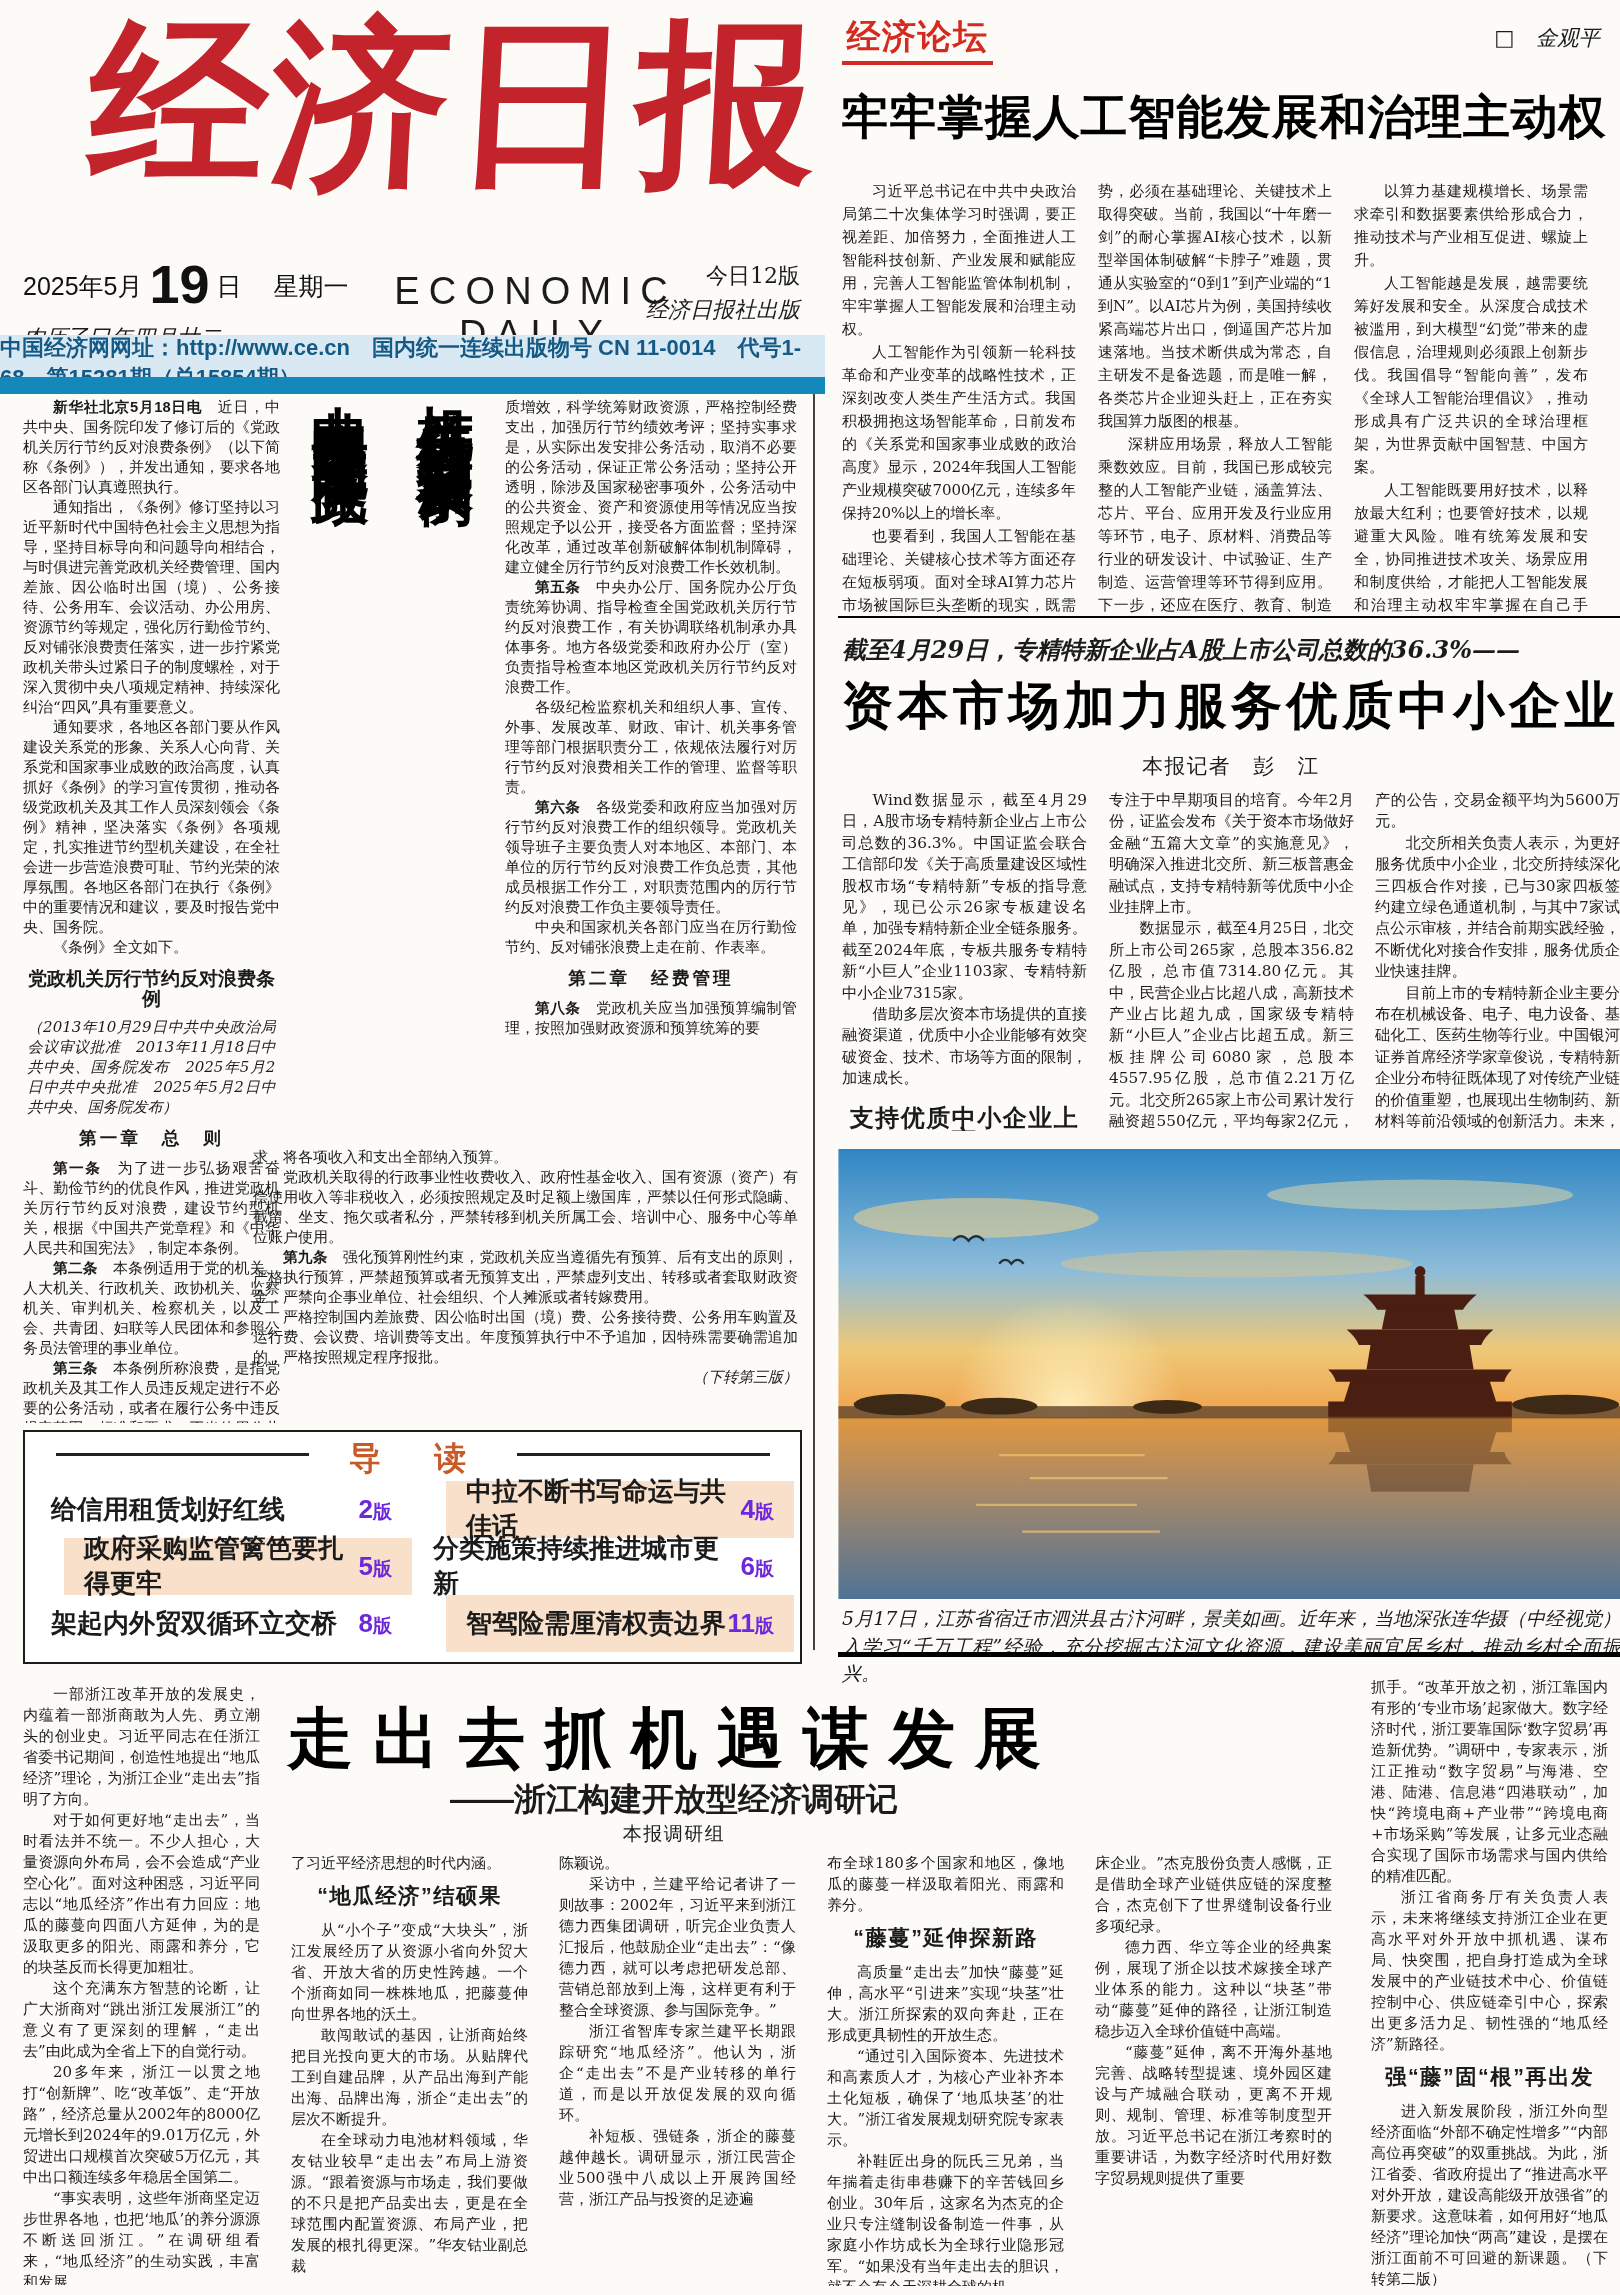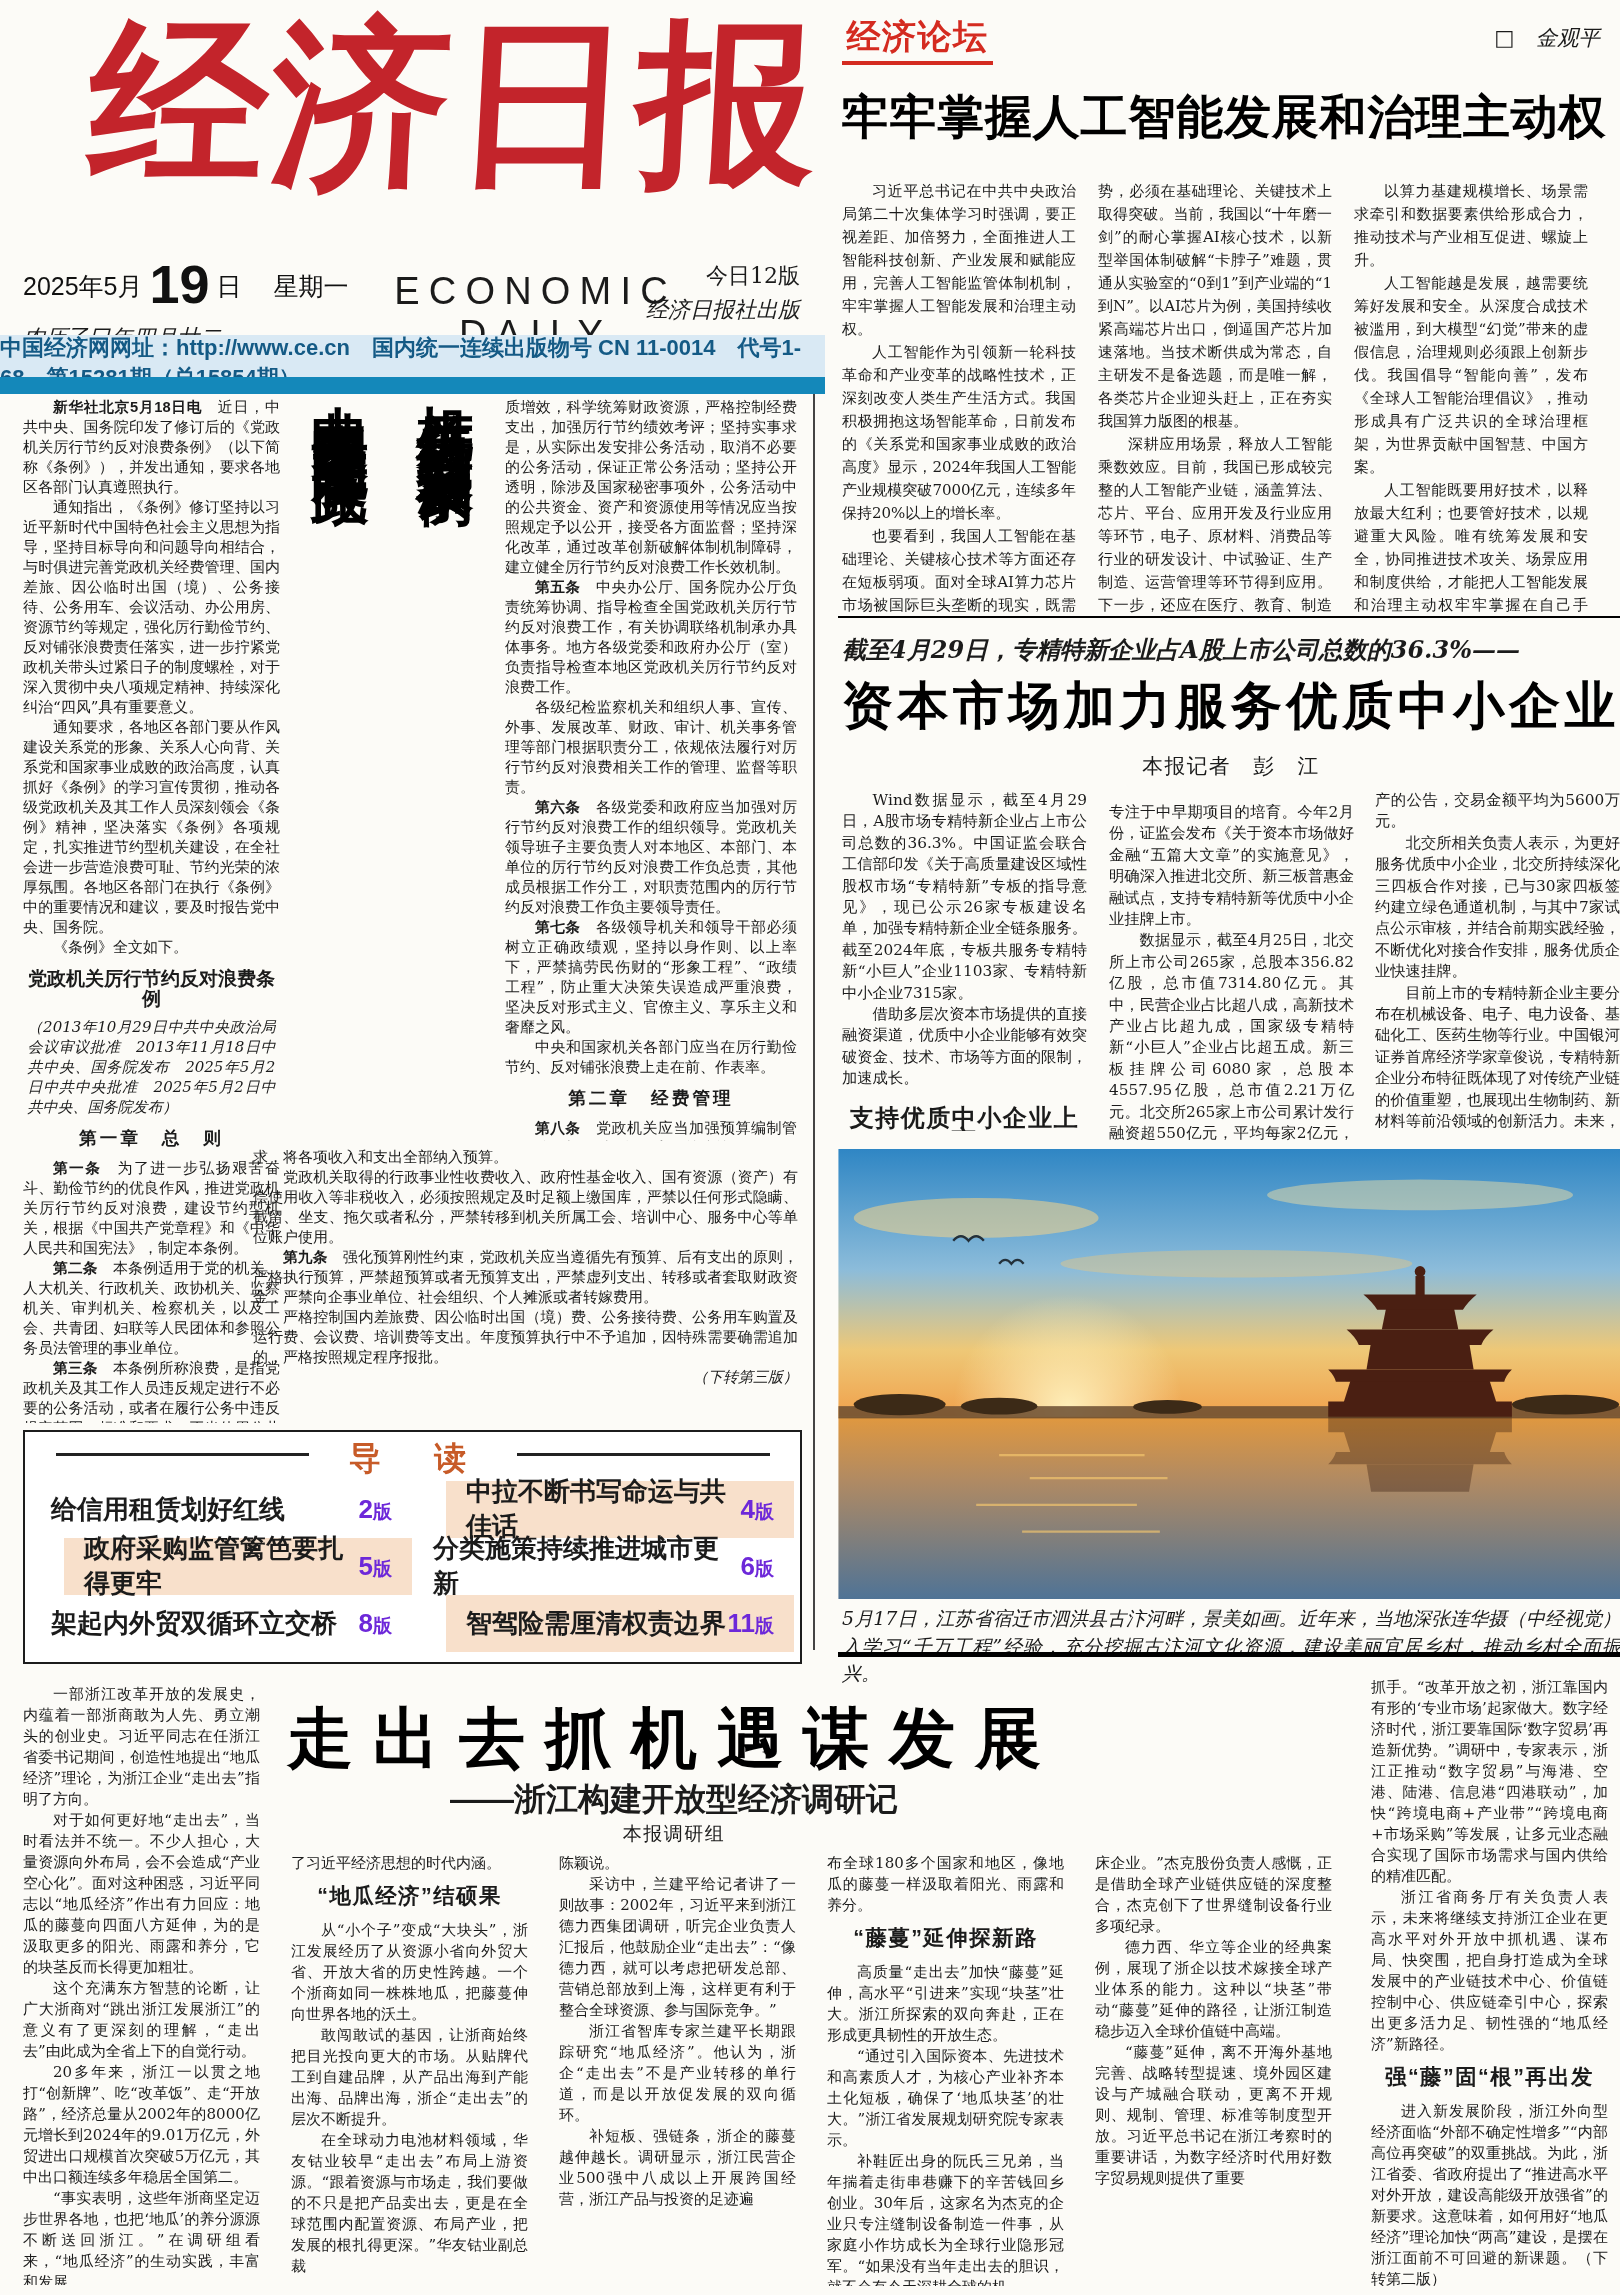--- a/index.html
+++ b/index.html
@@ -132,21 +132,20 @@
 
   <div class="abs vhead" style="left:312px;top:360px;height:789px;">中共中央国务院印发《党政</div>
   <div class="abs vhead" style="left:417px;top:360px;height:789px;">机关厉行节约反对浪费条例》</div>
 
   <div class="abs bodycol" style="left:505px;top:397px;width:292px;height:744px;">
     <div>
         <p class="para flush">质增效，科学统筹财政资源，严格控制经费支出，加强厉行节约绩效考评；坚持实事求是，从实际出发安排公务活动，取消不必要的公务活动，保证正常公务活动；坚持公开透明，除涉及国家秘密事项外，公务活动中的公共资金、资产和资源使用等情况应当按照规定予以公开，接受各方面监督；坚持深化改革，通过改革创新破解体制机制障碍，建立健全厉行节约反对浪费工作长效机制。</p>
         <p class="para"><b>第五条</b>　中央办公厅、国务院办公厅负责统筹协调、指导检查全国党政机关厉行节约反对浪费工作，有关协调联络机制承办具体事务。地方各级党委和政府办公厅（室）负责指导检查本地区党政机关厉行节约反对浪费工作。</p>
         <p class="para">各级纪检监察机关和组织人事、宣传、外事、发展改革、财政、审计、机关事务管理等部门根据职责分工，依规依法履行对厉行节约反对浪费相关工作的管理、监督等职责。</p>
         <p class="para"><b>第六条</b>　各级党委和政府应当加强对厉行节约反对浪费工作的组织领导。党政机关领导班子主要负责人对本地区、本部门、本单位的厉行节约反对浪费工作负总责，其他成员根据工作分工，对职责范围内的厉行节约反对浪费工作负主要领导责任。</p>
-        <p class="para"><b>第七条</b>　各级领导机关和领导干部必须树立正确政绩观，坚持以身作则、以上率下，严禁搞劳民伤财的“形象工程”、“政绩工程”，防止重大决策失误造成严重浪费，坚决反对形式主义、官僚主义、享乐主义和奢靡之风。</p>
         <p class="para">中央和国家机关各部门应当在厉行勤俭节约、反对铺张浪费上走在前、作表率。</p>
       </div>
     <div class="chapter">第二章　经费管理</div>
     <div>
         <p class="para"><b>第八条</b>　党政机关应当加强预算编制管理，按照加强财政资源和预算统筹的要</p>
       </div>
   </div>
 
   <div class="abs bodycol" style="left:253px;top:1147px;width:545px;height:276px;">
     <div>
@@ -200,21 +199,21 @@
   <div class="abs byline" style="left:841px;top:752px;width:780px;">本报记者　彭　江</div>
 
   <div class="abs bodycol mkcol" style="left:842px;top:790px;width:245px;height:341px;">
     <div>
         <p class="para">Wind数据显示，截至4月29日，A股市场专精特新企业占上市公司总数的36.3%。中国证监会联合工信部印发《关于高质量建设区域性股权市场“专精特新”专板的指导意见》，现已公示26家专板建设名单，加强专精特新企业全链条服务。截至2024年底，专板共服务专精特新“小巨人”企业1103家、专精特新中小企业7315家。</p>
         <p class="para">借助多层次资本市场提供的直接融资渠道，优质中小企业能够有效突破资金、技术、市场等方面的限制，加速成长。</p>
       </div>
     <div class="subhead">支持优质中小企业上市</div>
 
   </div>
-  <div class="abs bodycol mkcol" style="left:1109px;top:790px;width:245px;height:341px;margin-top:12px;">
+  <div class="abs bodycol mkcol" style="left:1109px;top:790px;width:245px;height:341px;">
       <p class="para flush">专注于中早期项目的培育。今年2月份，证监会发布《关于资本市场做好金融“五篇大文章”的实施意见》，明确深入推进北交所、新三板普惠金融试点，支持专精特新等优质中小企业挂牌上市。</p>
       <p class="para">数据显示，截至4月25日，北交所上市公司265家，总股本356.82亿股，总市值7314.80亿元。其中，民营企业占比超八成，高新技术产业占比超九成，国家级专精特新“小巨人”企业占比超五成。新三板挂牌公司6080家，总股本4557.95亿股，总市值2.21万亿元。北交所265家上市公司累计发行融资超550亿元，平均每家2亿元，规模不大但惠及面广，总体符合中小企业发展特点和资金需求。</p>
     </div>
   <div class="abs bodycol mkcol" style="left:1375px;top:790px;width:245px;height:341px;">
       <p class="para flush">产的公告，交易金额平均为5600万元。</p>
       <p class="para">北交所相关负责人表示，为更好服务优质中小企业，北交所持续深化三四板合作对接，已与30家四板签约建立绿色通道机制，与其中7家试点公示审核，并结合前期实践经验，不断优化对接合作安排，服务优质企业快速挂牌。</p>
       <p class="para">目前上市的专精特新企业主要分布在机械设备、电子、电力设备、基础化工、医药生物等行业。中国银河证券首席经济学家章俊说，专精特新企业分布特征既体现了对传统产业链的价值重塑，也展现出生物制药、新材料等前沿领域的创新活力。未来，随着资本市场服务链进一步贯通，专精特新企业有望加速形成产业集聚效应，成为驱动经济高质量发展的核心引擎。（下转第二版）</p>
     </div>
 
   <div class="abs" style="left:838px;top:1149px;width:783px;height:450px;">

